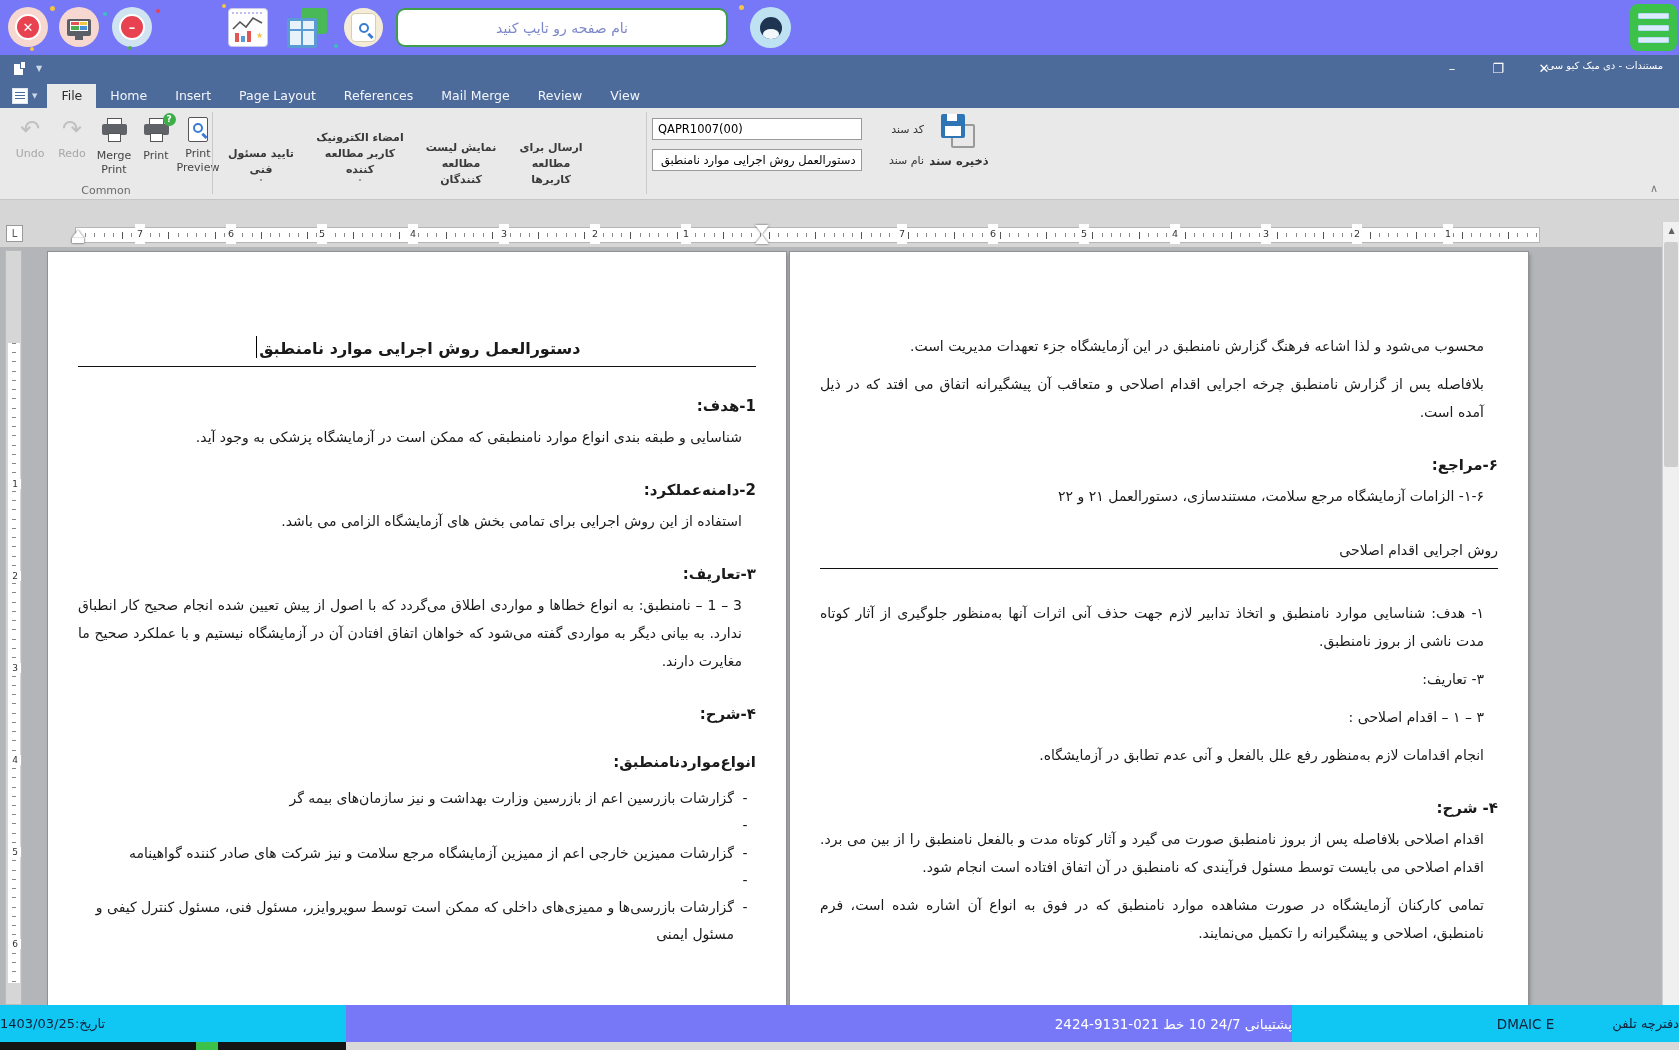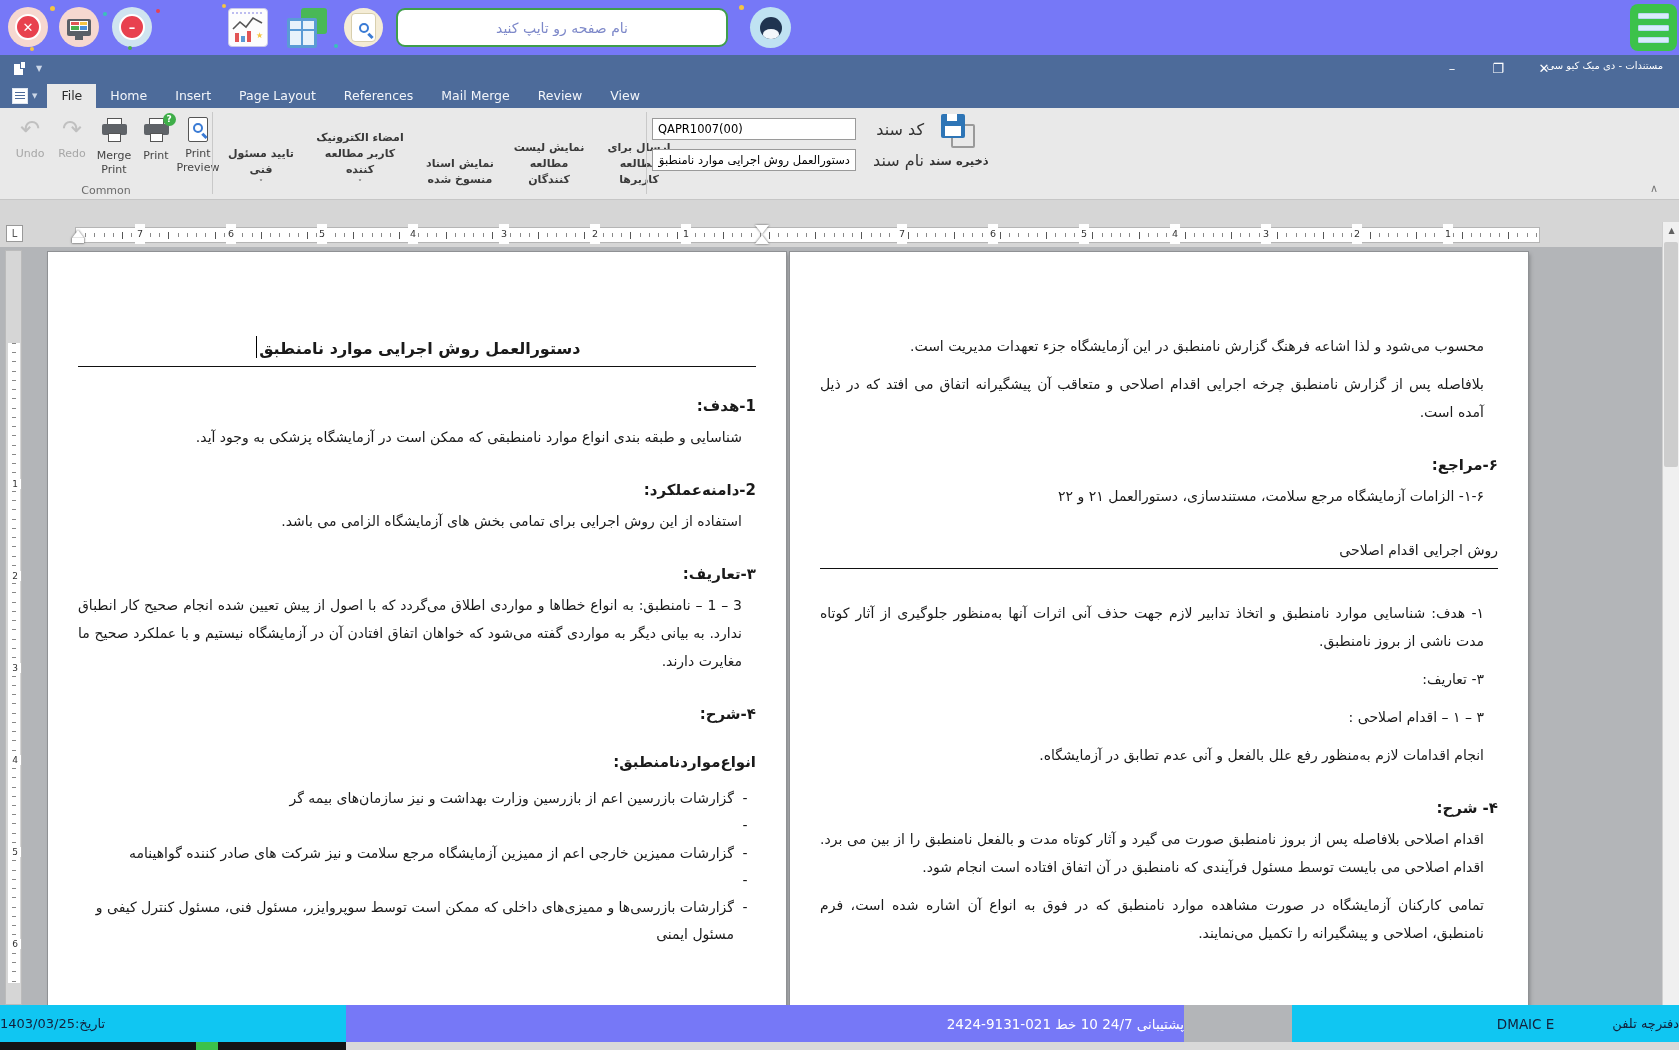--- a/index.html
+++ b/index.html
@@ -88,21 +88,21 @@
   .preview-page .mag { position:absolute; left:4px; top:5px; }
   #group-common { position:absolute; left:0; top:76px; width:212px; text-align:center; font-size:11px; color:#6b6b6b; }
   .vsep { position:absolute; top:4px; height:82px; width:1px; background:#c9c9c9; }
   #fa-buttons { position:absolute; left:218px; top:0; height:92px; display:flex; align-items:flex-end; }
   .fa-btn { display:flex; flex-direction:column; align-items:center; justify-content:flex-end;
     padding:0 6px 12px 6px; height:92px; }
   .fa-btn .lbl { direction:rtl; text-align:center; font-size:11px; font-weight:bold; color:#3a3a3a; line-height:1.45; }
   .fa-btn .chev { font-size:8px; color:#555; margin-top:1px; }
   #fields { position:absolute; left:652px; top:10px; width:272px; direction:rtl; }
   .field-row { display:flex; align-items:center; margin-bottom:9px; }
-  .field-row .flabel { font-size:16px; color:#333; margin-left:24px; white-space:nowrap; width:44px; }
+  .field-row .flabel { font-size:11px; color:#333; margin-left:24px; white-space:nowrap; width:44px; }
   .field-row input { width:238px; height:22px; border:1px solid #9a9a9a; background:#fff; font-size:11.5px;
     padding:0 5px; font-family:"DejaVu Sans","Liberation Sans",sans-serif; outline:none; }
   .field-row input.ltr { direction:ltr; text-align:left; }
   .field-row input.rtl { direction:rtl; text-align:right; }
   #save-btn { position:absolute; left:928px; top:6px; width:62px; display:flex; flex-direction:column; align-items:center; }
   #save-btn .lbl { font-size:11.5px; font-weight:bold; color:#333; margin-top:4px; direction:rtl; }
   .floppy-wrap { position:relative; width:36px; height:36px; }
   .floppy { position:absolute; width:24px; height:24px; border-radius:2px; }
   .floppy.back { left:10px; top:10px; background:#e9e9e9; border:2px solid #9a9a9a; }
   .floppy.front { left:0; top:0; background:#2e75b6; }
@@ -162,21 +162,21 @@
     border-left:1px solid #d0d0d0; }
   #vscroll .up { position:absolute; left:0; top:0; width:17px; height:17px; font-size:8px; color:#606060;
     text-align:center; line-height:17px; background:#f0f0f0; }
   #vscroll .thumb { position:absolute; left:1px; top:20px; width:14px; height:225px; background:#cdcdcd; border-radius:2px; }
 
   
   #statusbar { position:absolute; left:0; top:1005px; width:1679px; height:37px; }
   #status-date { position:absolute; left:0; top:0; width:346px; height:37px; background:#10c6f2;
     display:flex; align-items:center; justify-content:flex-end; padding-right:14px;
     font-size:13px; color:#13203a; direction:rtl; }
-  #status-support { position:absolute; left:346px; top:0; width:838px; height:37px; background:#7678f7;
+  #status-support { position:absolute; left:346px; top:0; width:946px; height:37px; background:#7678f7;
     display:flex; align-items:center; padding-left:12px; color:#fff; font-size:13.5px; direction:rtl; }
   #status-right { position:absolute; left:1292px; top:0; width:387px; height:37px; background:#10c6f2;
     display:flex; align-items:center; gap:58px; padding-left:40px; font-size:13px; color:#13203a; direction:rtl; }
   #brand { font-size:13.5px; font-weight:500; direction:ltr; }
   #taskbar-sliver { position:absolute; left:0; top:1042px; width:1679px; height:8px; background:#d9d9d9; }
   #taskbar-sliver .dark { position:absolute; left:0; top:0; width:346px; height:8px; background:#141414; }
   #taskbar-sliver .green { position:absolute; left:196px; top:0; width:22px; height:8px; background:#3cc24a; }
 </style>
 </head>
 <body>
@@ -308,23 +308,20 @@
     <div class="vsep" style="left:212px"></div>
 
     <div id="fa-buttons">
         <div class="fa-btn" style="width: 86px;">
           <div class="lbl">تایید مسئول فنی</div>
           <div class="chev">˅</div>
         </div>
         <div class="fa-btn" style="width: 112px;">
           <div class="lbl">امضاء الکترونیک کاربر مطالعه کننده</div>
           <div class="chev">˅</div>
-        </div>
-        <div class="fa-btn" style="width: 88px;">
-          <div class="lbl">نمایش اسناد منسوخ شده</div>
         </div>
         <div class="fa-btn" style="width: 90px; justify-content: flex-end;">
           <div class="lbl">نمایش لیست مطالعه کنندگان</div>
         </div>
         <div class="fa-btn" style="width: 90px;">
           <div class="lbl">ارسال برای مطالعه کاربرها</div>
         </div>
       </div>
 
     <div class="vsep" style="left:646px"></div>

